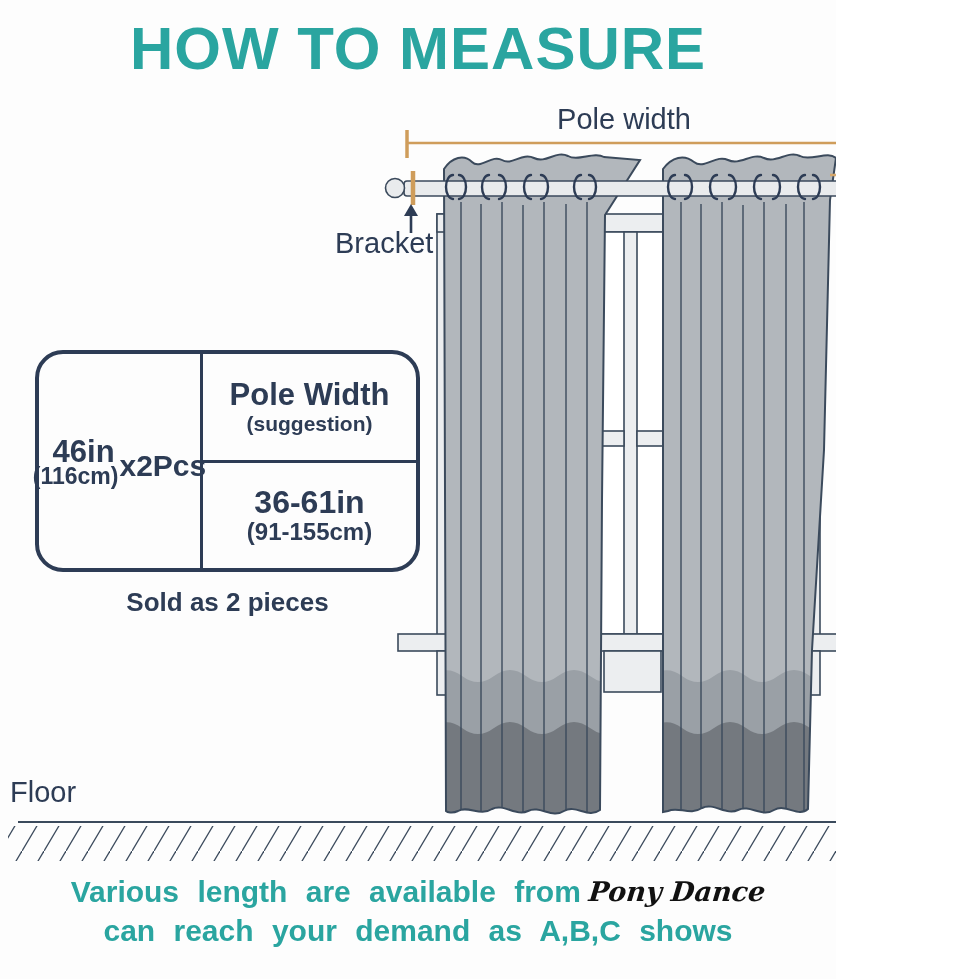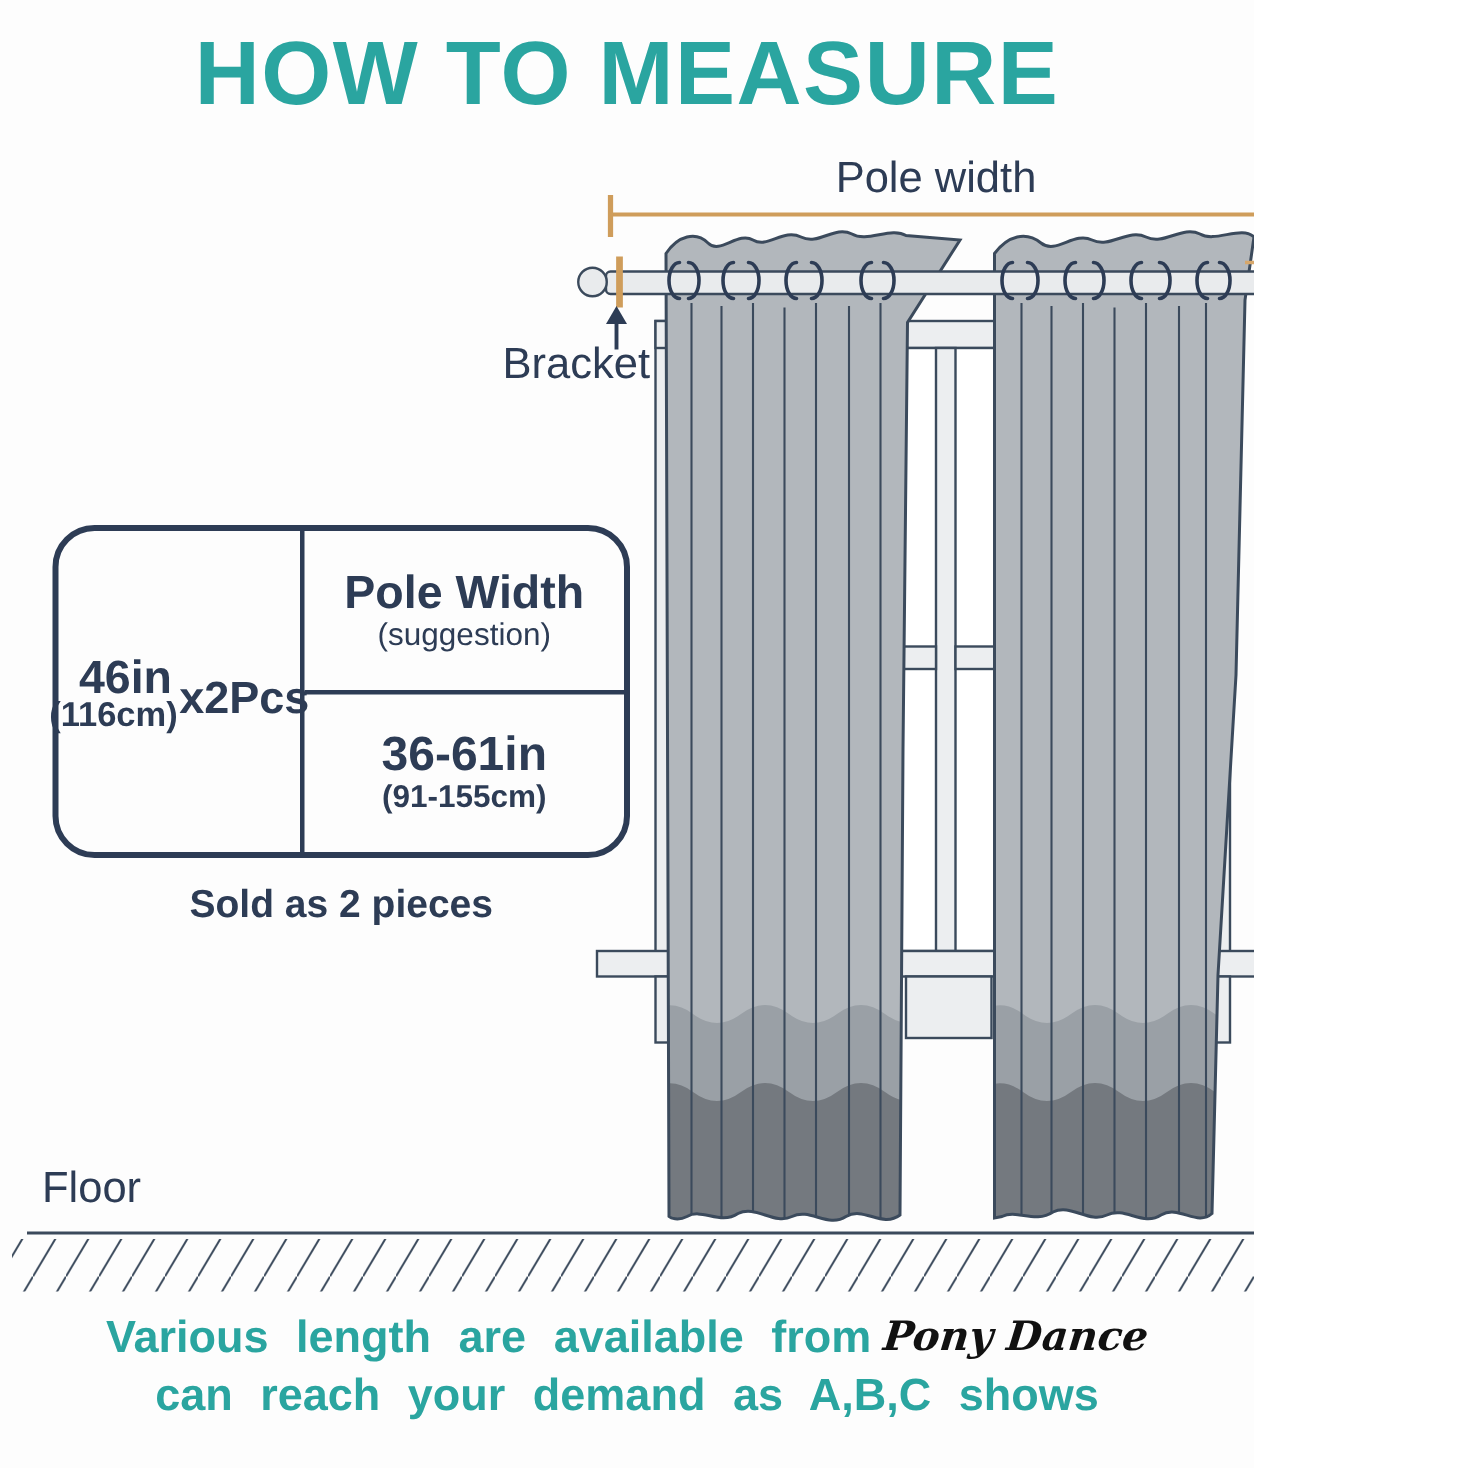--- a/index.html
+++ b/index.html
@@ -8,43 +8,43 @@
     font-family:"Liberation Sans",sans-serif;overflow:hidden;
   }
   .title{
     position:absolute;top:14px;left:0;width:100%;text-align:center;
     font-size:60px;font-weight:bold;letter-spacing:1px;color:#2AA5A0;margin:0;
   }
   .diagram-svg{position:absolute;left:0;top:0;width:979px;height:979px;}
   .lbl{position:absolute;color:#2D3C55;font-size:29px;white-space:nowrap;}
   .pole-width-label{left:624px;top:103px;transform:translateX(-50%);}
   .bracket-label{left:335px;top:227px;}
-  .floor-label{left:28px;top:776px;}
+  .floor-label{left:10px;top:776px;}
   
   .size-table{
     position:absolute;left:35px;top:350px;width:385px;height:222px;
     border:4px solid #2D3C55;border-radius:28px;display:flex;
     background:#fdfdfd;box-sizing:border-box;color:#2D3C55;
   }
   .st-left{
     width:161px;border-right:3px solid #2D3C55;display:flex;
     align-items:center;justify-content:center;
   }
   .st-size-wrap{display:flex;align-items:center;}
   .st-size-col{display:flex;flex-direction:column;align-items:center;}
   .st-val-big{font-size:31px;font-weight:bold;line-height:30px;margin-left:16px;}
   .st-val-small{font-size:23px;font-weight:bold;line-height:18px;}
   .st-pieces{font-size:30px;font-weight:bold;margin-left:1px;margin-top:10px;}
   .st-right{flex:1;display:flex;flex-direction:column;}
   .st-row{flex:1;display:flex;flex-direction:column;align-items:center;justify-content:center;}
   .st-row-top{border-bottom:3px solid #2D3C55;}
   .st-col-title{font-size:31px;font-weight:bold;line-height:34px;}
-  .st-col-sub{font-size:21px;font-weight:normal;line-height:24px;}
+  .st-col-sub{font-size:21px;font-weight:bold;line-height:24px;}
   .st-range{font-size:32px;font-weight:bold;line-height:34px;}
-  .st-range-cm{font-size:21px;font-weight:bold;line-height:26px;}
+  .st-range-cm{font-size:24px;font-weight:bold;line-height:26px;}
   .sold-note{
     position:absolute;left:35px;top:587px;width:385px;text-align:center;
     font-size:26px;font-weight:bold;color:#2D3C55;
   }
   .footer{
     position:absolute;left:0;top:872px;width:100%;text-align:center;
     color:#2AA5A0;font-weight:bold;font-size:30px;line-height:39px;
   }
   .footer-line1{display:inline-flex;align-items:center;gap:8px;word-spacing:10px;}
   .brand-logo{

